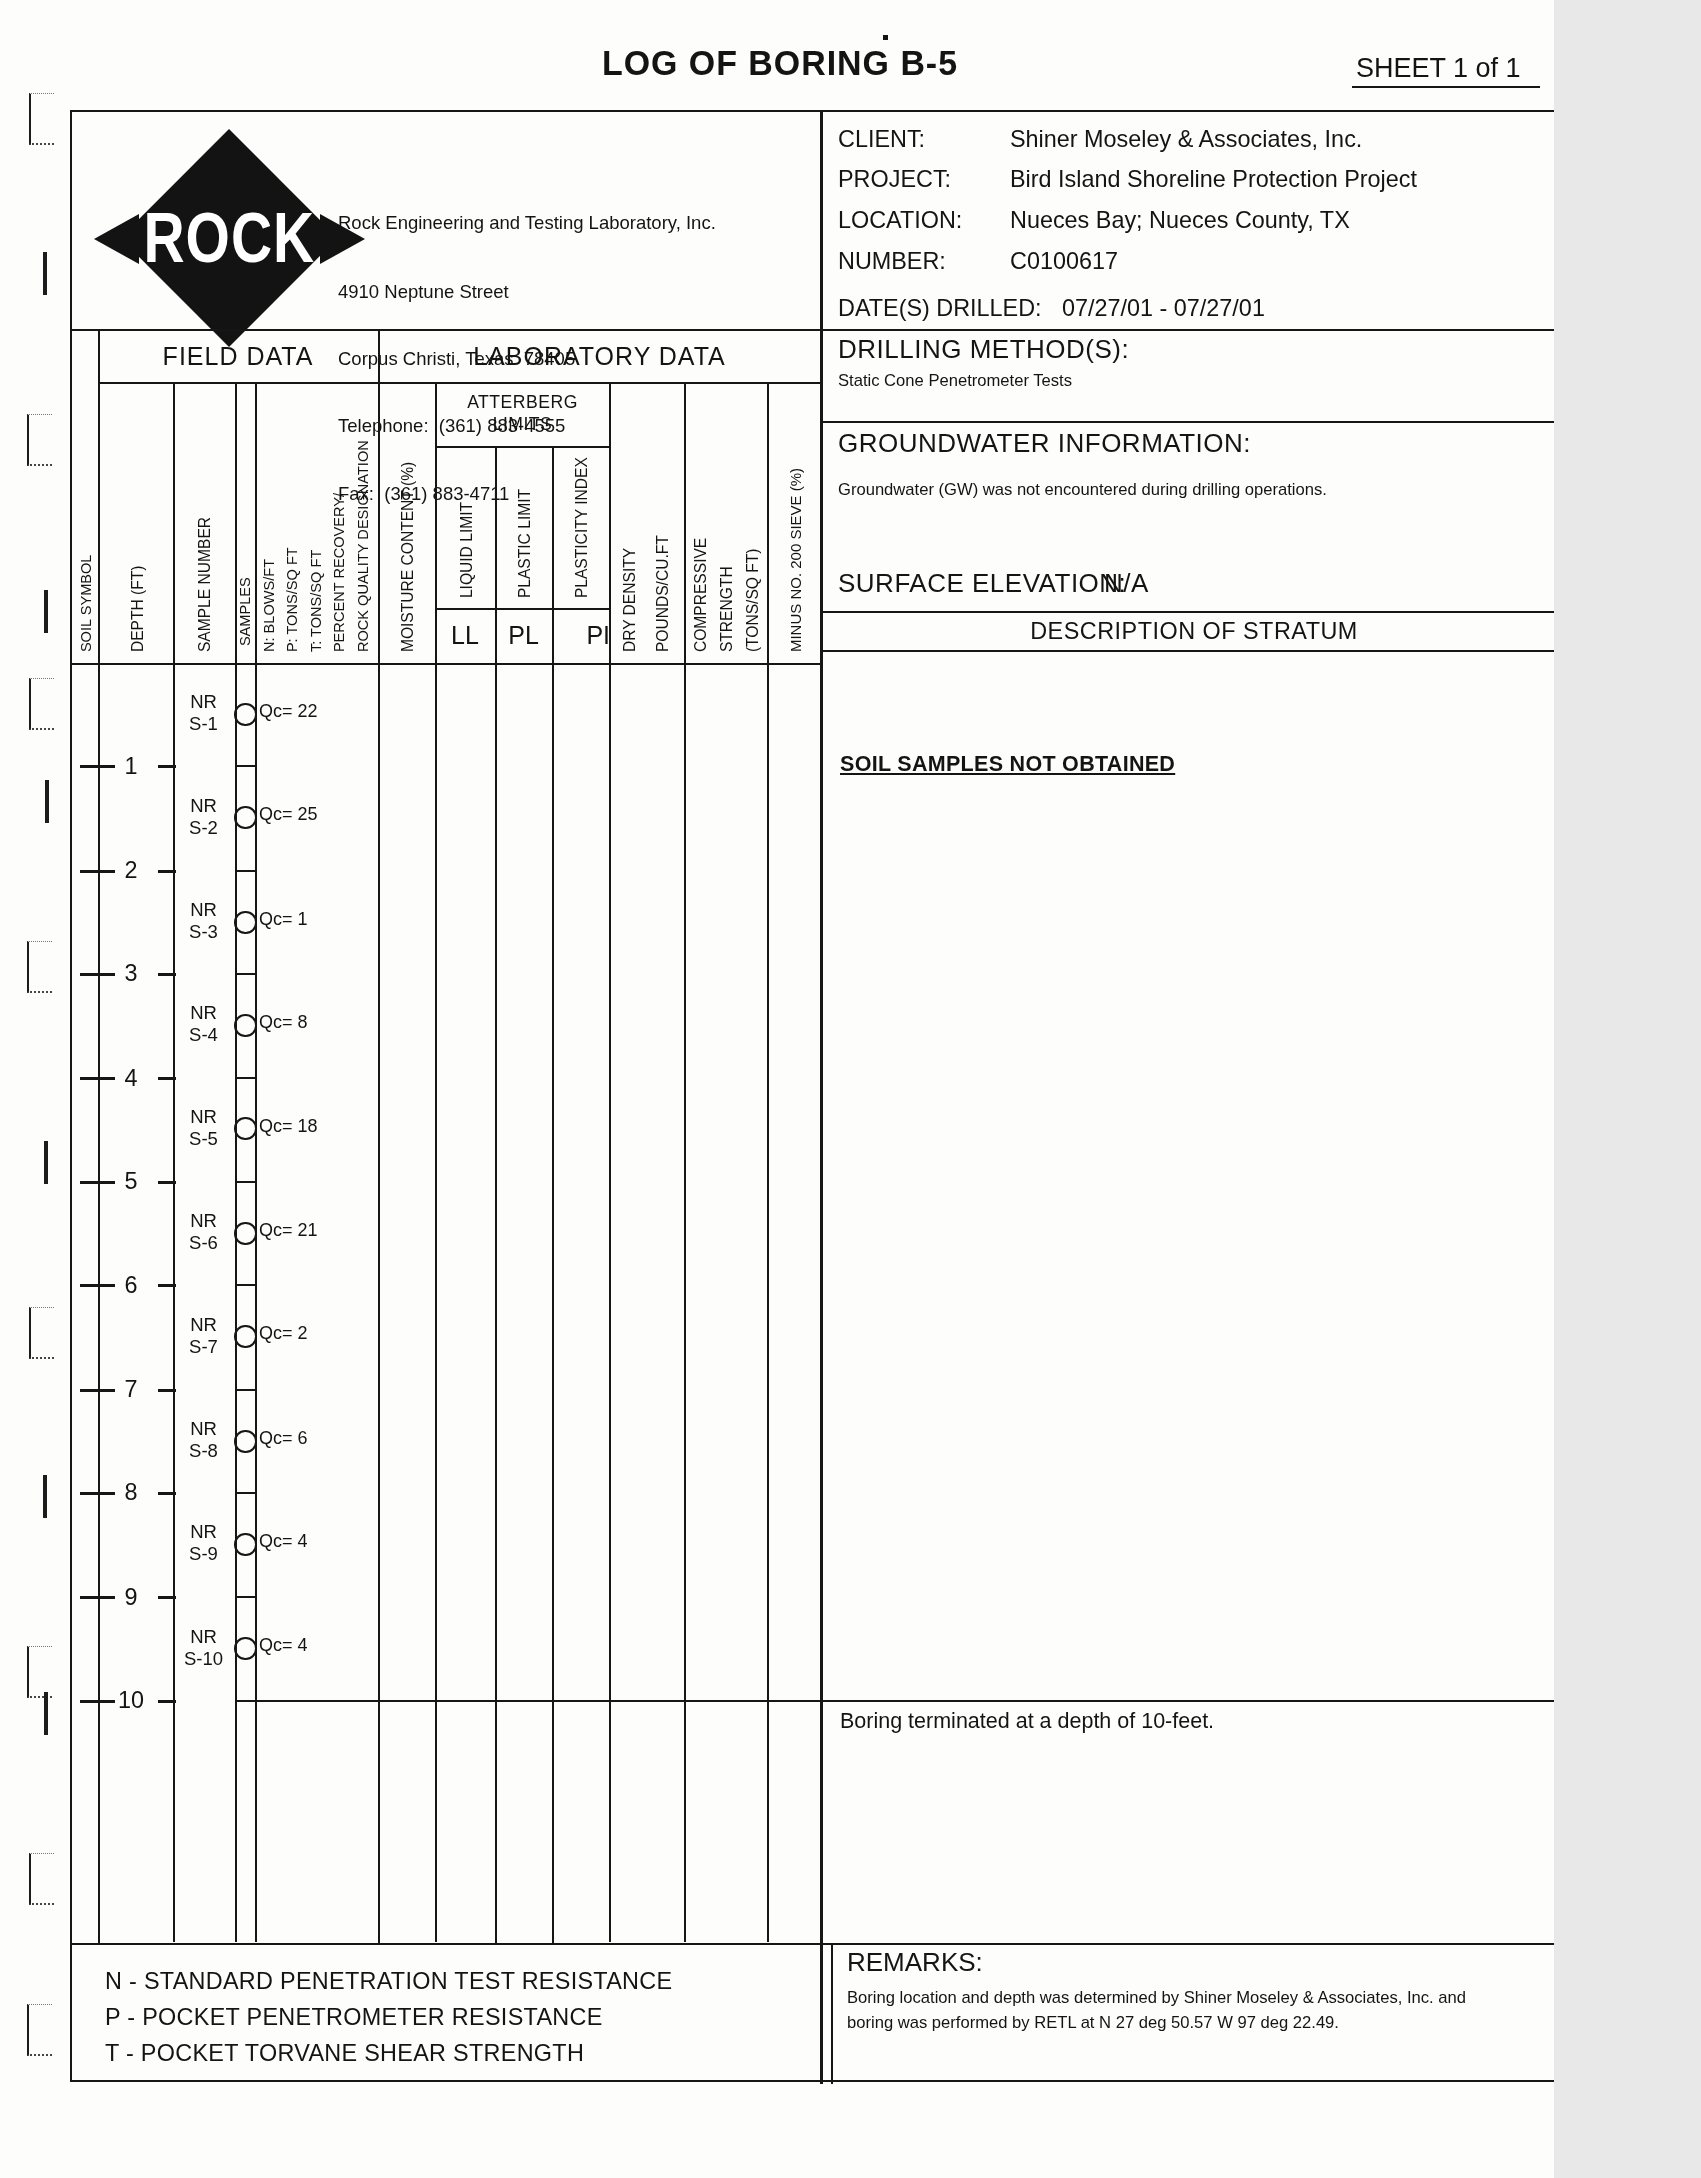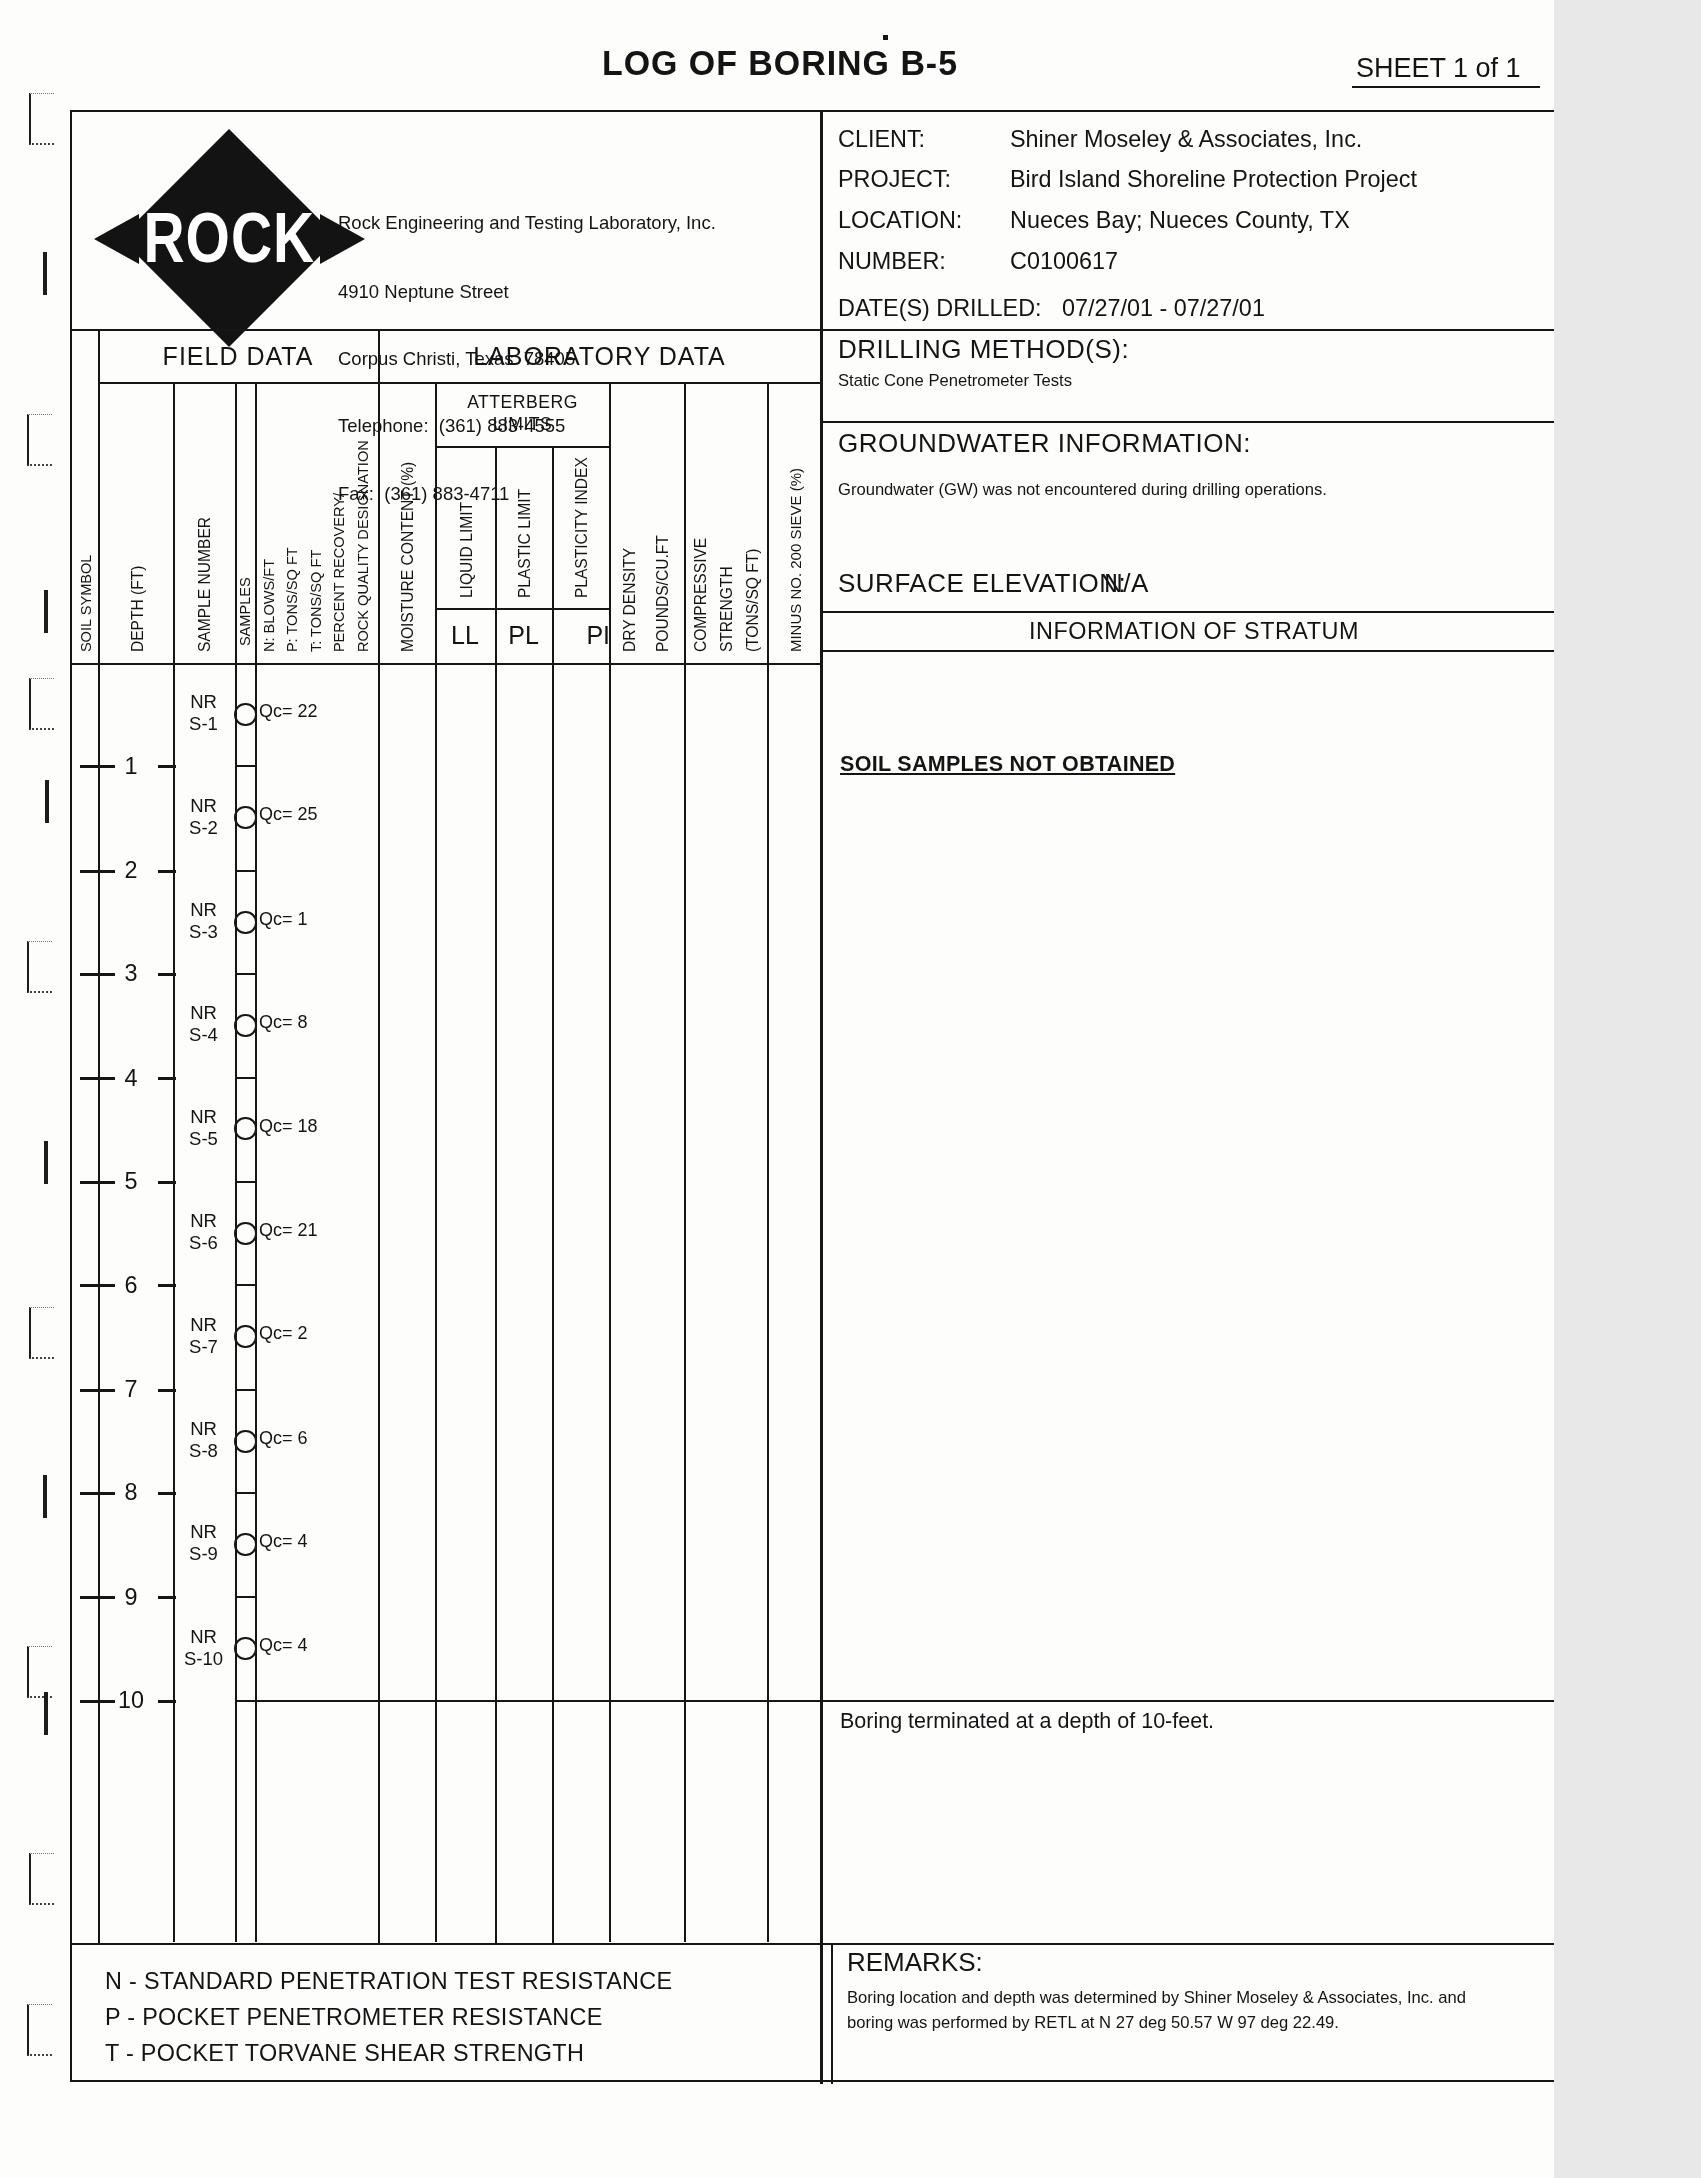--- a/index.html
+++ b/index.html
@@ -111,21 +111,21 @@
     <div class="pvalue" style="left:990px;top:183px;">07/27/01 - 07/27/01</div>
 
     <div class="sect-head" style="top:222px;">DRILLING METHOD(S):</div>
     <div class="sect-sub" style="top:259px;">Static Cone Penetrometer Tests</div>
 
     <div class="sect-head" style="top:316px;">GROUNDWATER INFORMATION:</div>
     <div class="sect-sub" style="top:336px;margin-top:32px;">Groundwater (GW) was not encountered during drilling operations.</div>
     <div class="sect-head" style="top:456px;">SURFACE ELEVATION:</div>
     <div class="sect-head" style="left:1032px;top:456px;">N/A</div>
 
-    <div id="stratum-head">INFORMATION OF STRATUM</div>
+    <div id="stratum-head">DESCRIPTION OF STRATUM</div>
     <div id="no-samples">SOIL SAMPLES NOT OBTAINED</div>
     <div id="termination">Boring terminated at a depth of 10-feet.</div>
 
     <div class="ghead" style="left:26px;width:280px;">FIELD DATA</div>
     <div class="ghead" style="left:306px;width:443px;">LABORATORY DATA</div>
 
     <div id="atterberg">
       <div>ATTERBERG</div>
       <div>LIMITS</div>
     </div>

